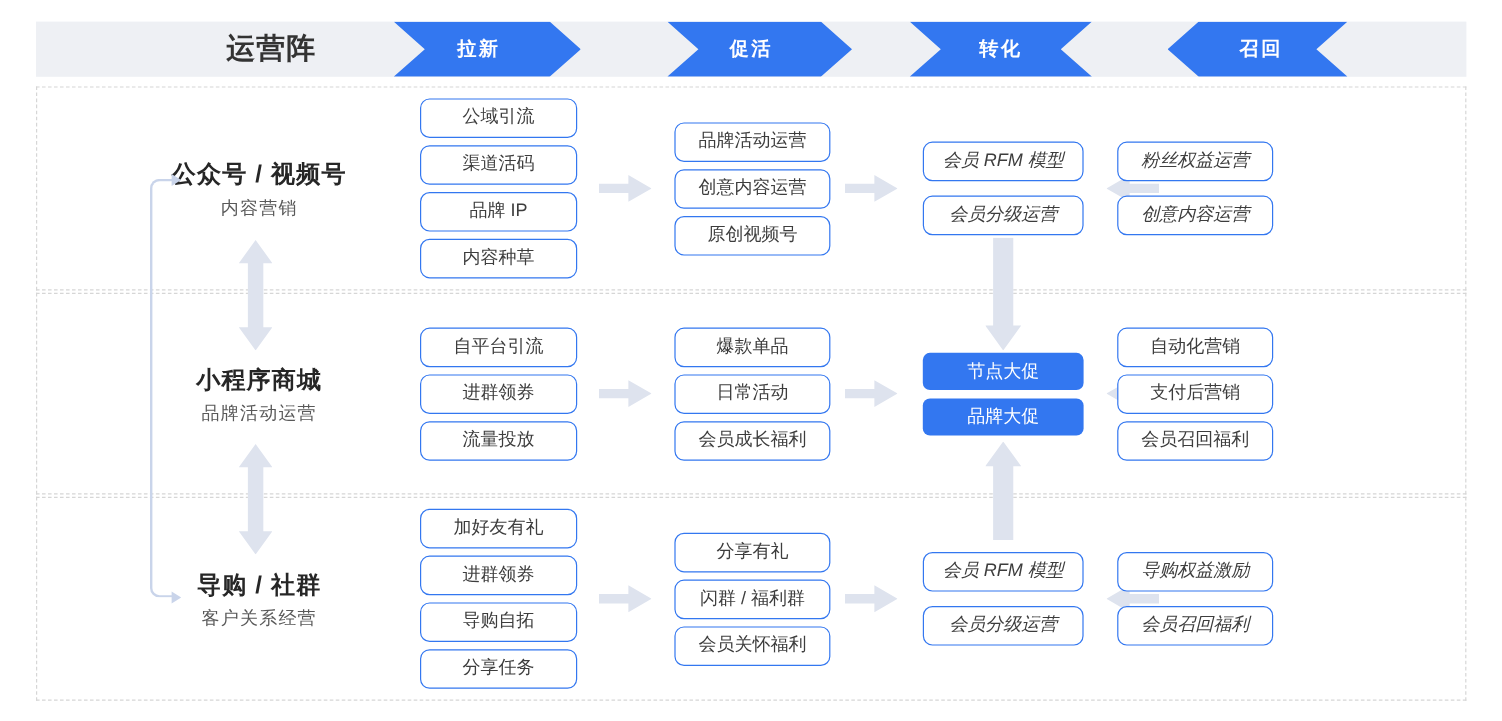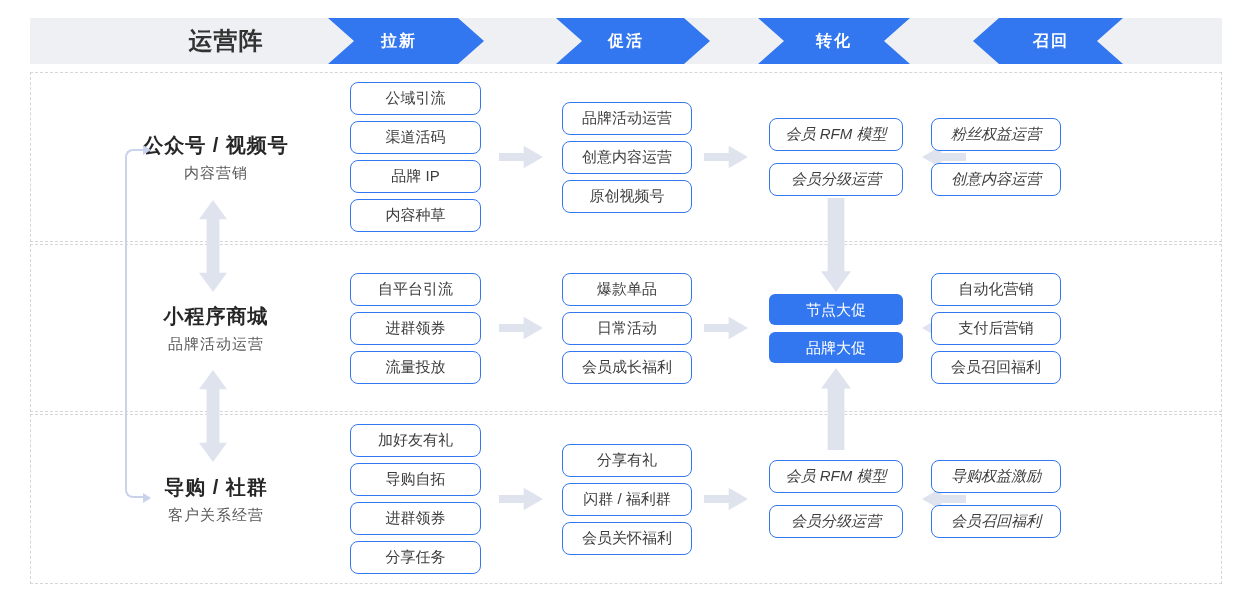--- a/index.html
+++ b/index.html
@@ -144,22 +144,22 @@
       </div>
   </section>
 
   <section class="row" style="top:414px;height:170px">
     <div class="row-label">
       <div class="row-title">导购 / 社群</div>
       <div class="row-subtitle">客户关系经营</div>
     </div>
     <div class="col col1">
         <div class="box">加好友有礼</div>
+        <div class="box">进群领券</div>
         <div class="box">导购自拓</div>
-        <div class="box">进群领券</div>
         <div class="box">分享任务</div>
       </div>
     <div class="arrow-h arrow-right" style="left:468px"></div>
     <div class="col col2">
         <div class="box">分享有礼</div>
         <div class="box">闪群 / 福利群</div>
         <div class="box">会员关怀福利</div>
       </div>
     <div class="arrow-h arrow-right" style="left:673px"></div>
     <div class="col col3 gap-big">

